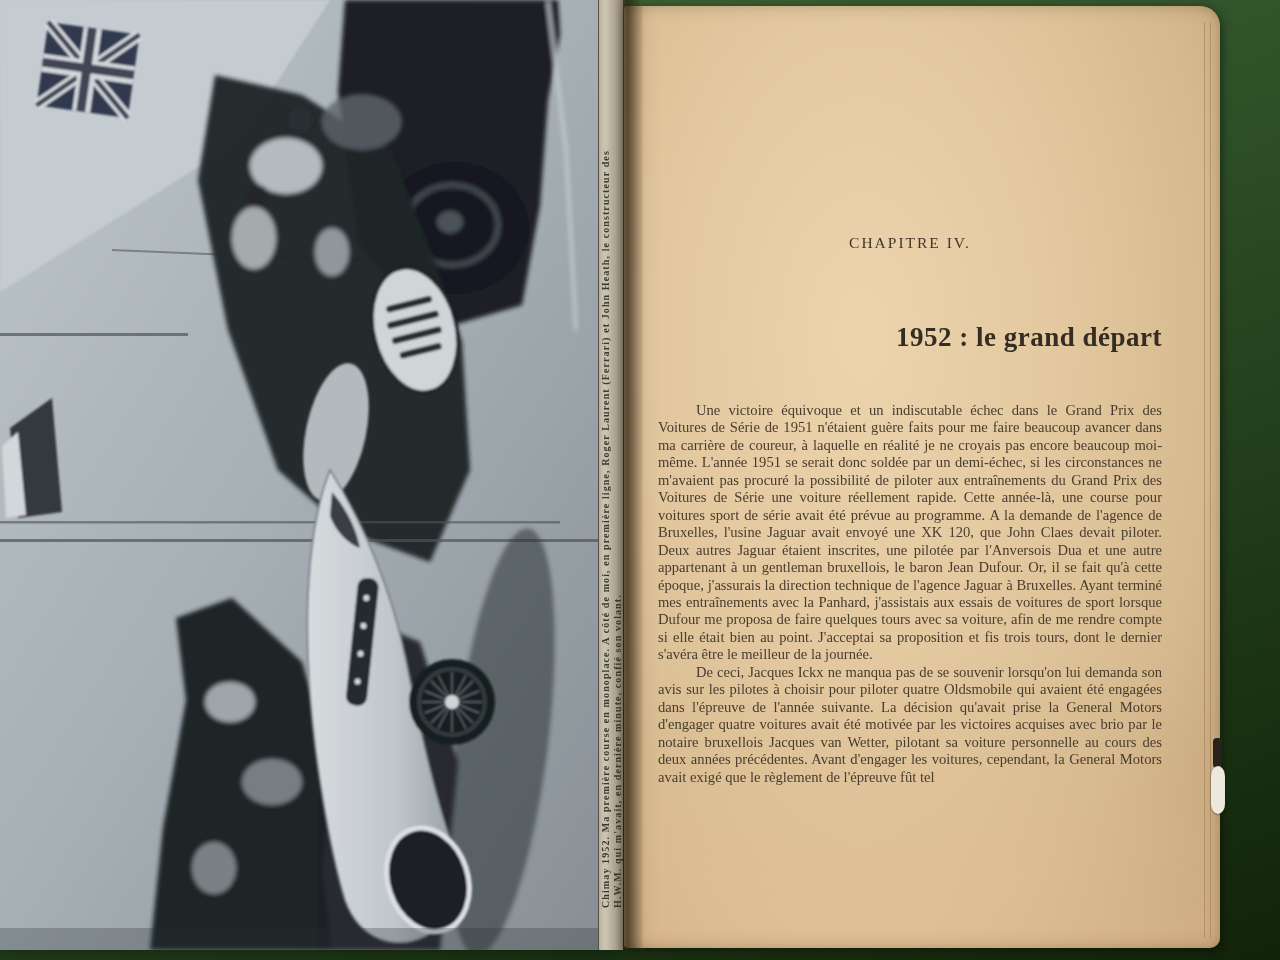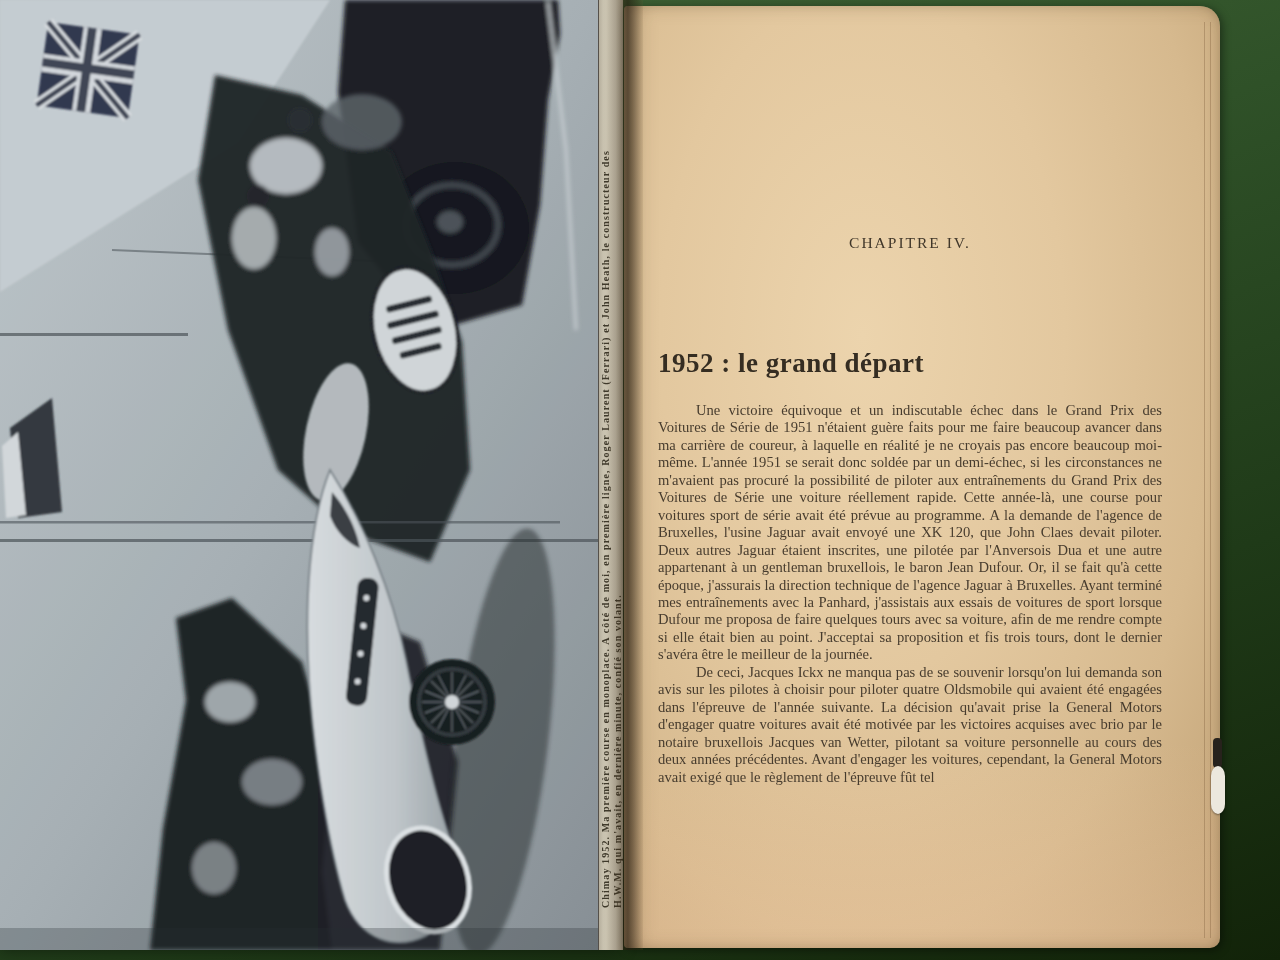--- a/index.html
+++ b/index.html
@@ -40,21 +40,21 @@
       linear-gradient(to top,rgba(248,205,168,.30) 0%,rgba(248,205,168,0) 22%),
       radial-gradient(ellipse at 40% 35%,#ecd4ad 0%,#e3c89f 40%,#d6b98e 70%,#c1a276 96%);
     box-shadow:inset 16px 0 24px -10px rgba(70,50,25,.55), inset -6px 0 14px -6px rgba(90,65,35,.35), 2px 2px 10px rgba(0,0,0,.45);
   }
   .page-content{position:absolute;left:10px;top:0;width:504px;height:100%;margin-left:24px;}
   .chapter-heading{
     position:absolute;top:228px;left:0;width:100%;text-align:center;
     font-size:15.5px;letter-spacing:2px;color:#40372a;
   }
   .chapter-title{
-    position:absolute;top:342px;left:0;width:100%;text-align:left;
+    position:absolute;top:316px;left:0;width:100%;text-align:right;
     font-size:27px;font-weight:bold;color:#352d22;letter-spacing:.5px;
   }
   .body-text{
     position:absolute;top:396px;left:0;width:100%;
     font-size:14.6px;line-height:17.45px;color:#473c2e;text-align:justify;
   }
   .body-text p{margin:0;text-indent:38px;}
   .page-edge-line{position:absolute;top:16px;bottom:10px;width:1px;background:rgba(128,98,62,.38);}
   .edge1{right:9px;} .edge2{right:15px;}
   .dark-spot{position:absolute;right:-2px;top:732px;width:9px;height:30px;background:#27221c;border-radius:4px;}

